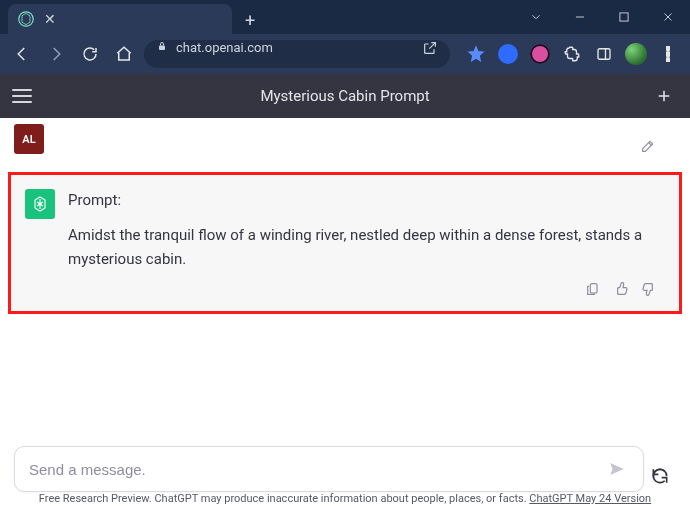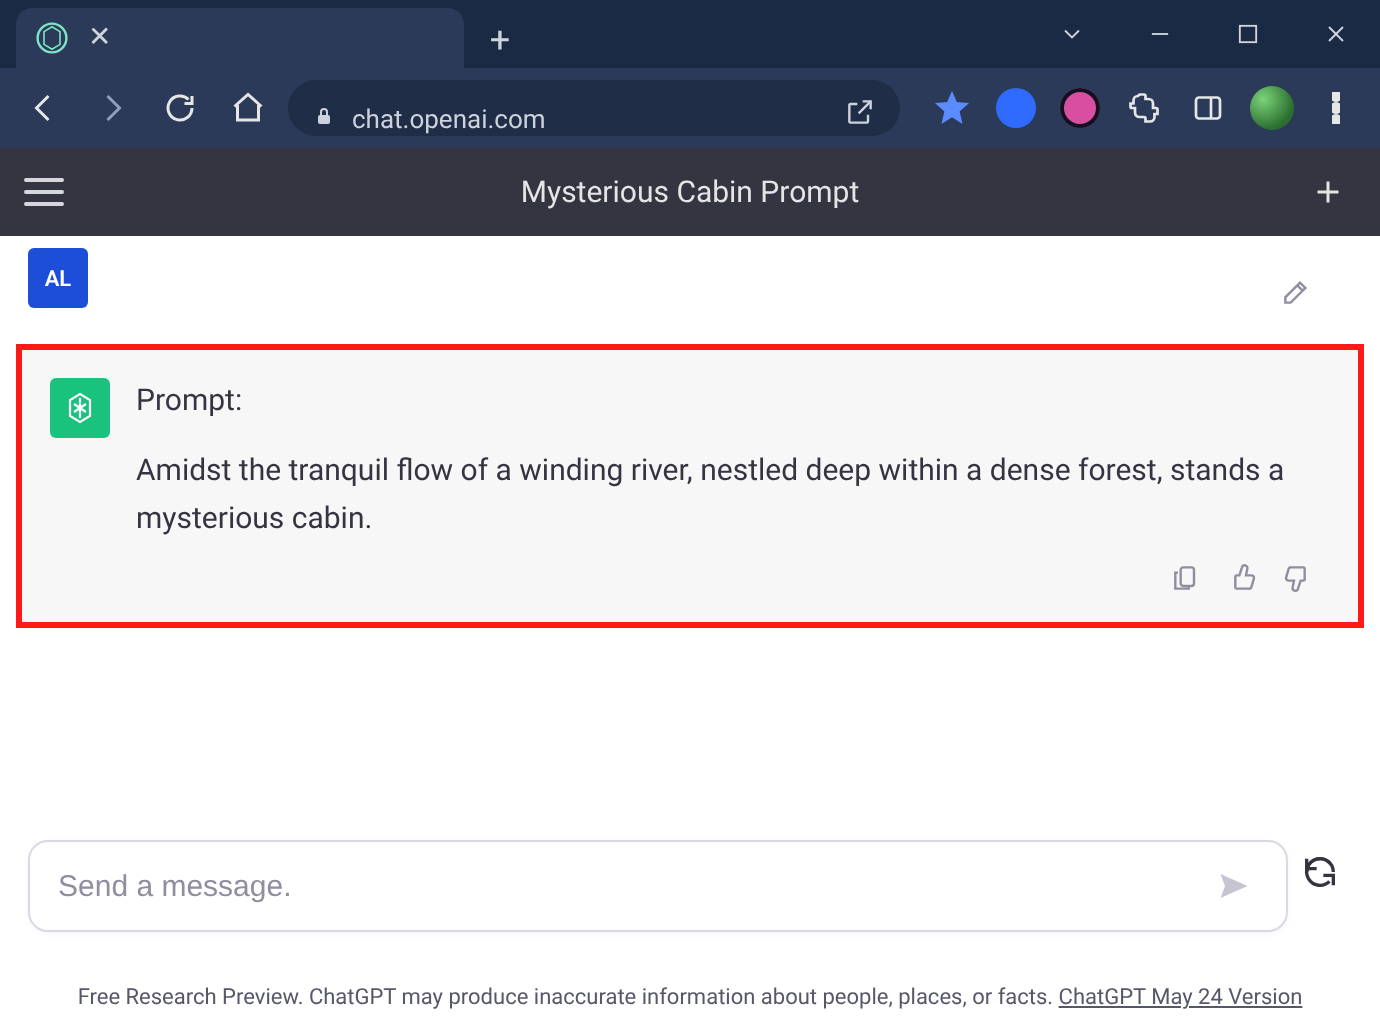--- a/index.html
+++ b/index.html
@@ -13,21 +13,21 @@
   .tab .close { color:#cfd4dc; font-size:14px; line-height:1; padding:0 2px; cursor:pointer; }
   .newtab { width:28px; height:28px; color:#cfd4dc; display:flex; align-items:center; justify-content:center; margin-left:4px; cursor:pointer; font-size:18px; }
   .win-controls { margin-left:auto; display:flex; }
   .win-btn { width:44px; height:34px; display:flex; align-items:center; justify-content:center; color:#cfd4dc; cursor:pointer; }
   .win-btn svg { width:14px; height:14px; stroke:#cfd4dc; stroke-width:1.6; fill:none; }
 
   .toolbar { height:40px; background:#2a3a58; display:flex; align-items:center; padding:0 8px; gap:6px; }
   .icon-btn { width:28px; height:28px; display:flex; align-items:center; justify-content:center; color:#cfd4dc; cursor:pointer; border-radius:4px; }
   .icon-btn svg { width:18px; height:18px; stroke:#e6e6e6; stroke-width:2; fill:none; }
   .icon-btn.dim svg { stroke:#8fa0b8; }
-  .address { flex:1; height:28px; background:#1f2d47; border-radius:14px; display:flex; align-items:flex-end; padding:0 12px; gap:8px; color:#cdd3dd; font-size:13px; }
+  .address { flex:1; height:28px; background:#1f2d47; border-radius:14px; display:flex; align-items:flex-start; padding:0 12px; gap:8px; color:#cdd3dd; font-size:13px; }
   .address .lock svg { width:12px; height:12px; fill:#cdd3dd; }
   .address .share { margin-left:auto; }
   .address .share svg { width:16px; height:16px; stroke:#cdd3dd; stroke-width:1.8; fill:none; }
   .right-icons { display:flex; align-items:center; gap:4px; margin-left:6px; }
   .star svg { fill:#5b8cff; stroke:#5b8cff; }
   .bluecircle { width:20px; height:20px; border-radius:50%; background:#2f6bff; }
   .pinkcircle { width:20px; height:20px; border-radius:50%; background:#d84fa1; box-shadow: inset 0 0 0 2px #112; }
   .puzzle svg, .panel svg { stroke:#e6e6e6; fill:none; stroke-width:1.8; width:18px; height:18px; }
   .avatarext { width:22px; height:22px; border-radius:50%; background:radial-gradient(circle at 30% 30%, #7bd37a, #2b6e2f 70%); }
   .kebab svg { fill:#e6e6e6; width:4px; height:16px; }
@@ -39,34 +39,34 @@
   .page-title { flex:1; text-align:center; font-size:15px; font-weight:400; }
   .plus-btn { width:28px; height:28px; display:flex; align-items:center; justify-content:center; cursor:pointer; }
   .plus-btn svg { width:18px; height:18px; stroke:#e5e5e7; stroke-width:2; fill:none; }
 
   
   .messages { background:#fff; height:calc(510px - 34px - 40px - 44px - 72px - 18px); overflow:hidden; }
   .msg { display:flex; padding:14px 18px 14px 14px; gap:14px; position:relative; }
   .msg.user { background:#fff; padding-top:6px; }
   .msg.user .text { padding-top:2px; }
   .avatar { width:30px; height:30px; border-radius:3px; flex-shrink:0; display:flex; align-items:center; justify-content:center; font-size:11px; font-weight:600; color:#fff; }
-  .avatar.user { background:#1d4ed8; }
+  .avatar.user { background:#7f1d1d; }
   .avatar.bot { background:#19c37d; }
   .avatar.bot svg { width:20px; height:20px; }
   .text { color:#343541; font-size:15px; line-height:1.55; flex:1; }
   .text .label { font-weight:400; margin-bottom:12px; }
   .msg .edit { position:absolute; right:34px; bottom:10px; cursor:pointer; }
   .msg .edit svg { width:16px; height:16px; stroke:#8e8ea0; fill:none; stroke-width:1.8; }
   .msg.bot-wrap { background:#f7f7f8;gap:13px; }
   .highlight { border:3px solid #ff1a1a; margin:4px 8px 8px 8px; }
   .actions { position:absolute; right:22px; bottom:10px; display:flex; gap:12px; }
   .actions svg { width:16px; height:16px; stroke:#8e8ea0; fill:none; stroke-width:1.8; }
 
   
-  .composer-wrap { height:72px; background:#fff; display:flex; align-items:flex-start; padding:0 14px; }
+  .composer-wrap { height:72px; background:#fff; display:flex; align-items:flex-end; padding:0 14px; }
   .composer { flex:1; height:46px; border:1px solid #d9d9e3; border-radius:10px; display:flex; align-items:center; padding:0 14px; box-shadow:0 1px 3px rgba(0,0,0,0.04); }
   .composer input { flex:1; border:none; outline:none; font-size:15px; color:#343541; background:transparent; }
   .composer input::placeholder { color:#8e8ea0; }
   .send { width:24px; height:24px; display:flex; align-items:center; justify-content:center; cursor:pointer; }
   .send svg { width:18px; height:18px; fill:#c5c5d2; }
   .regen { width:32px; height:32px; display:flex; align-items:center; justify-content:center; cursor:pointer; }
   .regen svg { width:20px; height:20px; stroke:#343541; stroke-width:2; fill:none; }
 
   .footer { height:18px; font-size:11px; color:#565869; text-align:center; padding:0 10px; }
   .footer a { color:#565869; text-decoration:underline; cursor:pointer; }

